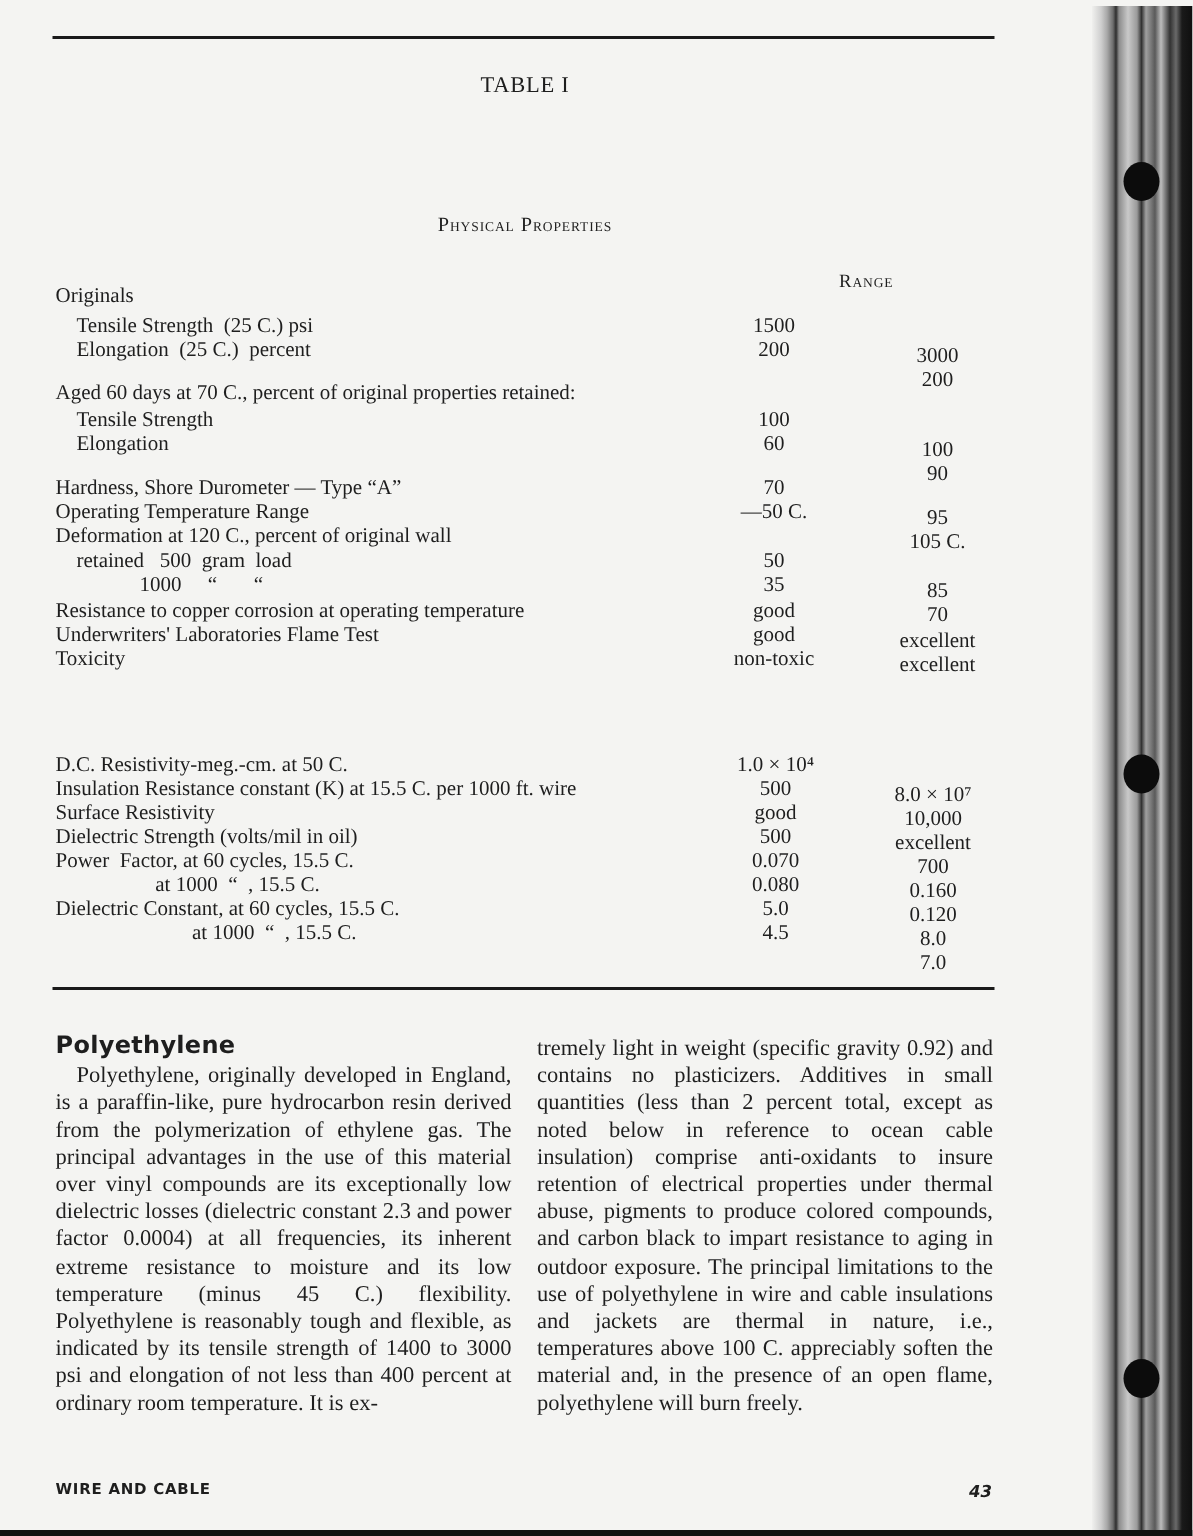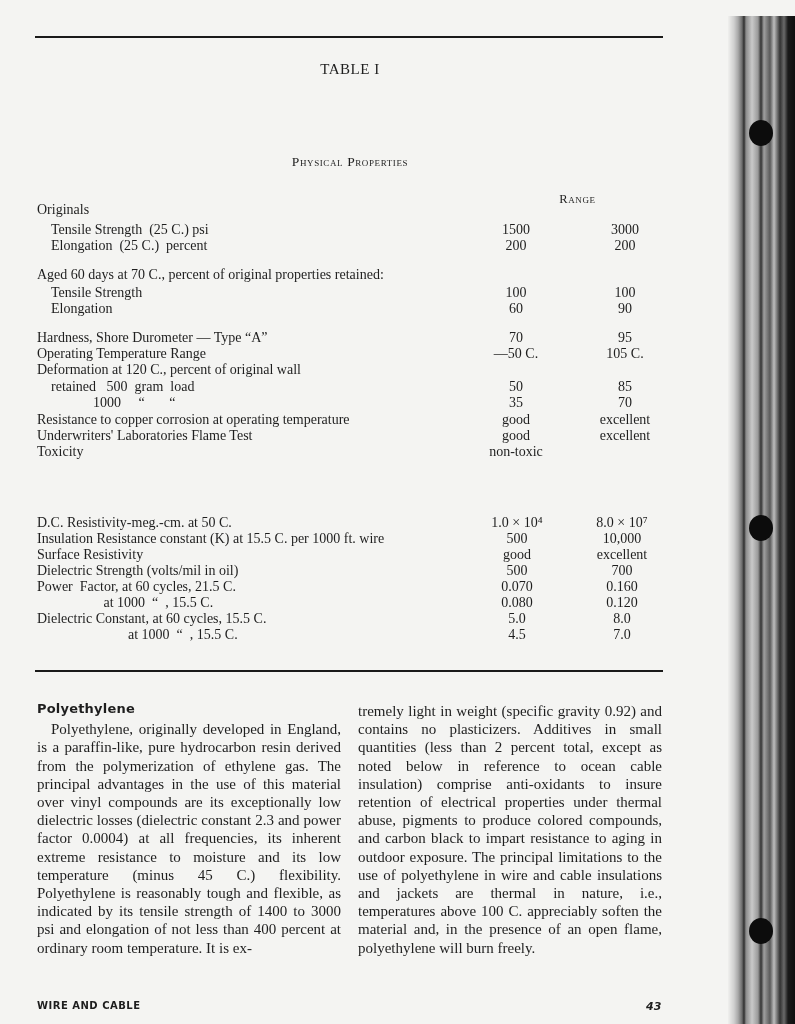--- a/index.html
+++ b/index.html
@@ -3,49 +3,49 @@
 <meta charset="utf-8">
 <style>
   * { margin: 0; padding: 0; box-sizing: border-box; }
   html, body { width: 795px; height: 1024px; overflow: hidden; }
   body {
     background: #f4f4f2;
     font-family: "Liberation Serif", "DejaVu Serif", serif;
     color: #1e1e1e;
     position: relative;
   }
-  .page { position: absolute; left: 0; top: 16px; width: 795px; height: 903px; }
+  .page { position: absolute; left: 0; top: 4px; width: 795px; height: 903px; }
   .rule { position: absolute; left: 35px; width: 628px; height: 2px; background: #1a1a1a; }
   .rule.top { top: 20px; }
   .rule.mid { top: 654px; }
 
   .center-text { position: absolute; text-align: center; }
   .table-title { top: 45px; left: 250px; width: 200px; font-size: 15px; letter-spacing: 0.5px; }
   .table-caption { top: 84px; left: 160px; width: 380px; font-size: 15.5px; line-height: 19px; }
   .section-head { font-size: 13.5px; font-variant: small-caps; letter-spacing: 0.6px; }
   .sec-phys { top: 138px; left: 200px; width: 300px; }
   .sec-elec { top: 462px; left: 200px; width: 300px; }
   .range-head { position: absolute; top: 176px; left: 540px; width: 75px; text-align: center; font-size: 12.5px; font-variant: small-caps; letter-spacing: 0.6px; }
 
   .row { position: absolute; left: 0; width: 700px; height: 17px; font-size: 14px; line-height: 17px; }
   .row .label { position: absolute; left: 37px; white-space: pre; }
   .row .label.indent1 { left: 51px; }
   .row .v1 { position: absolute; left: 476px; width: 80px; text-align: center; }
-  .row .v2 { position: absolute; left: 590px; width: 70px; text-align: center; }
+  .row .v2 { position: absolute; left: 590px; width: 70px; text-align: center; margin-top: 20px; }
   .row.elec .v1 { left: 478px; width: 78px; }
   .row.elec .v2 { left: 582px; width: 80px; }
 
   .col { position: absolute; top: 684px; width: 304px; font-size: 15px; line-height: 18.2px; text-align: justify; }
   .col.left { left: 37px; }
   .col.right { left: 358px; top: 686px; }
   .col p { margin: 0; }
   .col .indent { text-indent: 14px; }
   .subhead {
     font-family: "DejaVu Sans", "Liberation Sans", sans-serif;
-    font-weight: bold; font-size: 13px; margin-bottom: 2px; letter-spacing: 0.2px;
+    font-weight: bold; font-size: 16px; margin-bottom: 2px; letter-spacing: 0.2px;
   }
   .footer-left {
     position: absolute; top: 984px; left: 37px;
     font-family: "DejaVu Sans", "Liberation Sans", sans-serif;
     font-weight: bold; font-size: 10px; letter-spacing: 0.5px;
   }
   .footer-right {
     position: absolute; top: 984px; left: 646px;
     font-family: "DejaVu Sans", "Liberation Sans", sans-serif;
     font-weight: bold; font-size: 11px; font-style: italic;
@@ -152,21 +152,21 @@
     <span class="label">Surface Resistivity</span>
     <span class="v1">good</span>
     <span class="v2">excellent</span>
   </div>
   <div class="row elec" style="top:546px">
     <span class="label">Dielectric Strength (volts/mil in oil)</span>
     <span class="v1">500</span>
     <span class="v2">700</span>
   </div>
   <div class="row elec" style="top:562px">
-    <span class="label">Power  Factor, at 60 cycles, 21.5 C.</span>
+    <span class="label">Power  Factor, at 60 cycles, 15.5 C.</span>
     <span class="v1">0.070</span>
     <span class="v2">0.160</span>
   </div>
   <div class="row elec" style="top:578px">
     <span class="label">                   at 1000  “  , 15.5 C.</span>
     <span class="v1">0.080</span>
     <span class="v2">0.120</span>
   </div>
   <div class="row elec" style="top:594px">
     <span class="label">Dielectric Constant, at 60 cycles, 15.5 C.</span>

